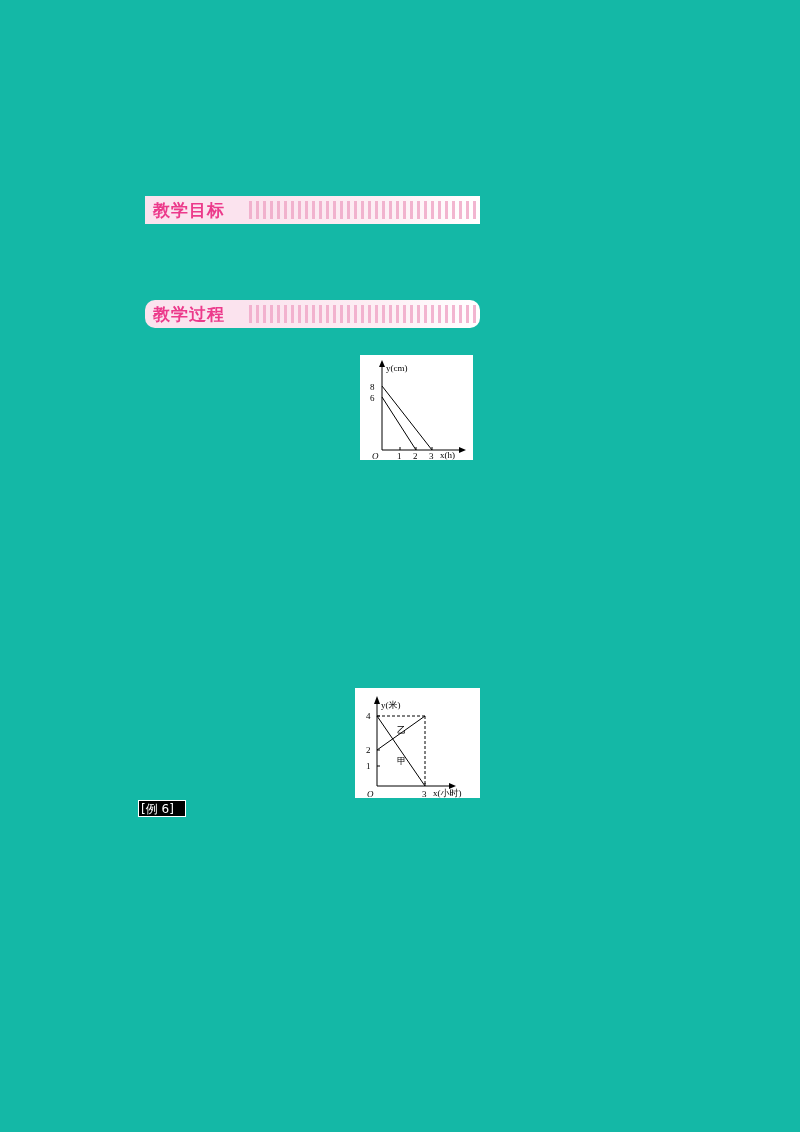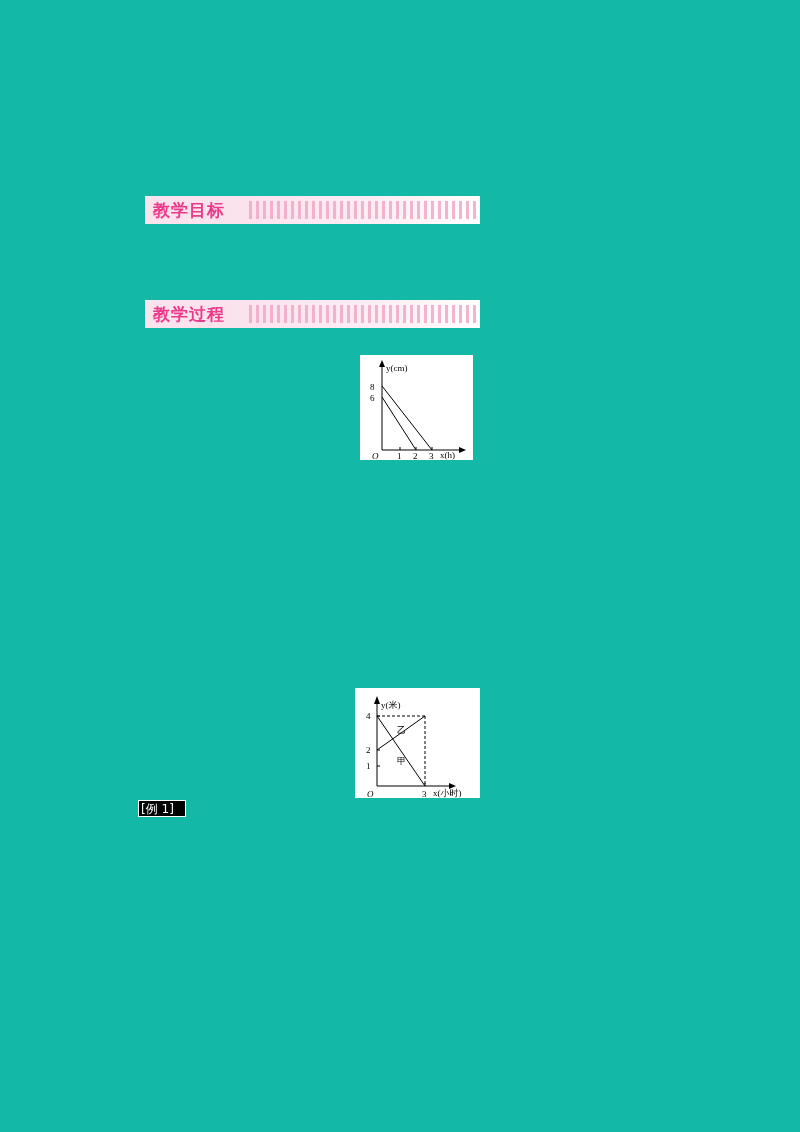--- a/index.html
+++ b/index.html
@@ -61,21 +61,21 @@
     top: 3px;
     font-family: "DejaVu Sans", sans-serif;
     font-weight: bold;
     font-size: 17px;
     color: #ec3a8b;
     letter-spacing: 1px;
     white-space: nowrap;
   }
 
   #bar-goal { left: 145px; top: 196px; }
-  #bar-process { left: 145px; top: 300px; }
+  #bar-process { left: 145px; top: 300px; border-radius: 10px; }
 
   
   .figure {
     position: absolute;
     background: #ffffff;
   }
   #figure-1 {
     left: 360px;
     top: 355px;
     width: 113px;
@@ -182,16 +182,16 @@
       <text x="12" y="109" font-family="Liberation Serif, serif" font-size="9" font-style="italic" fill="#000">O</text>
       <text x="67" y="109" font-family="Liberation Serif, serif" font-size="9" fill="#000">3</text>
       <text x="78" y="108" font-family="Liberation Serif, serif" font-size="9" fill="#000">x(小时)</text>
       <text x="26" y="20" font-family="Liberation Serif, serif" font-size="9" fill="#000">y(米)</text>
       <text x="42" y="45" font-family="Liberation Serif, serif" font-size="9" fill="#000">乙</text>
       <text x="42" y="76" font-family="Liberation Serif, serif" font-size="9" fill="#000">甲</text>
     </svg>
   </div>
 
   <div id="example-1">
-    <span class="lbl">[例 1]</span>
+    <span class="lbl">[例 6]</span>
   </div>
 
 </div>
 
 </body></html>

